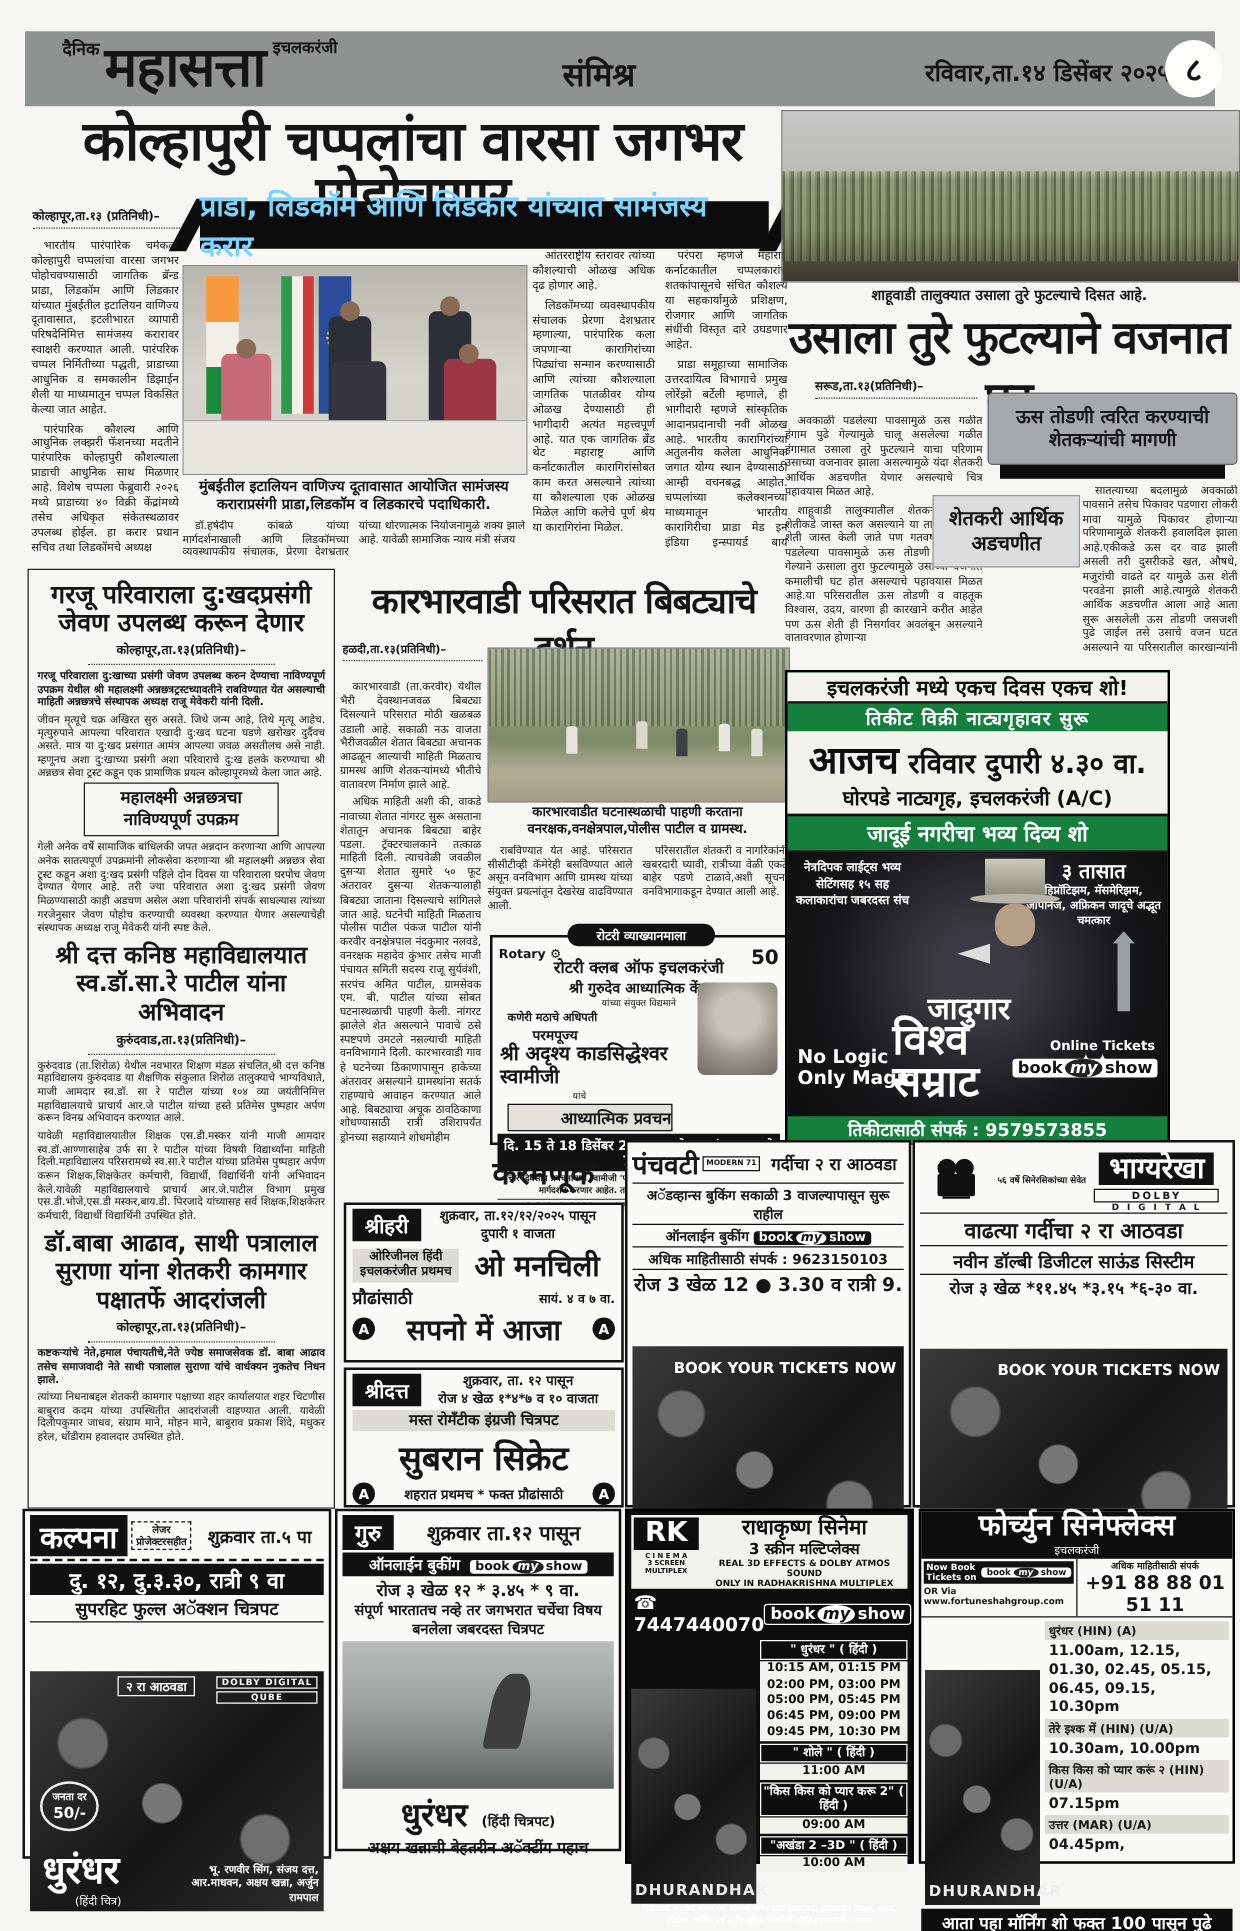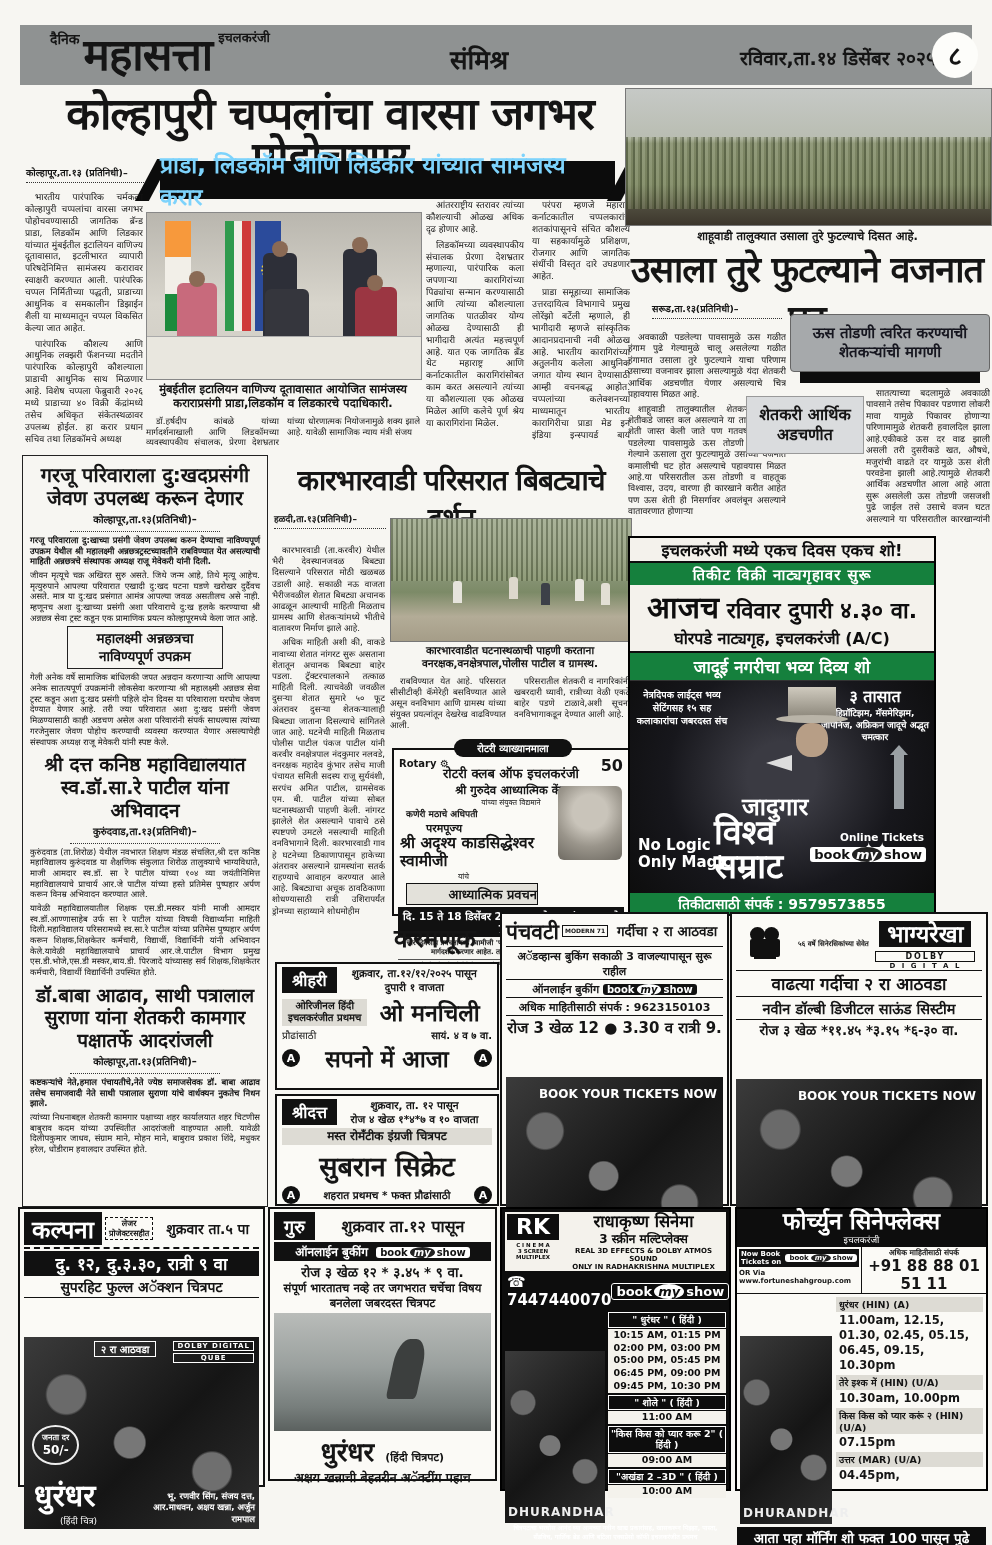--- a/index.html
+++ b/index.html
@@ -437,21 +437,21 @@
       </span>
     </div>
     <div class="sh-row" style="margin-top:2px;align-items:center;">
       <span class="graychip">
         <span>ओरिजीनल हिंदी</span><br>
         <span>इचलकरंजीत प्रथमच</span>
       </span>
       <span class="film-lg" style="flex:1;text-align:center;">ओ मनचिली</span>
     </div>
     <div class="sh-row" style="justify-content:space-between;align-items:center;">
-      <span style="font-size:10px;font-weight:normal;">प्रौढांसाठी</span>
+      <span style="font-size:14px;font-weight:bold;">प्रौढांसाठी</span>
       <span style="font-size:10px;font-weight:bold;">सायं. ४ व ७ वा.</span>
     </div>
     <div class="sh-row" style="justify-content:space-between;align-items:center;">
       <span class="abadge">A</span>
       <span class="film-lg">सपनो में आजा</span>
       <span class="abadge">A</span>
     </div>
   </div>
 
   <div class="abs cinebox sd">

